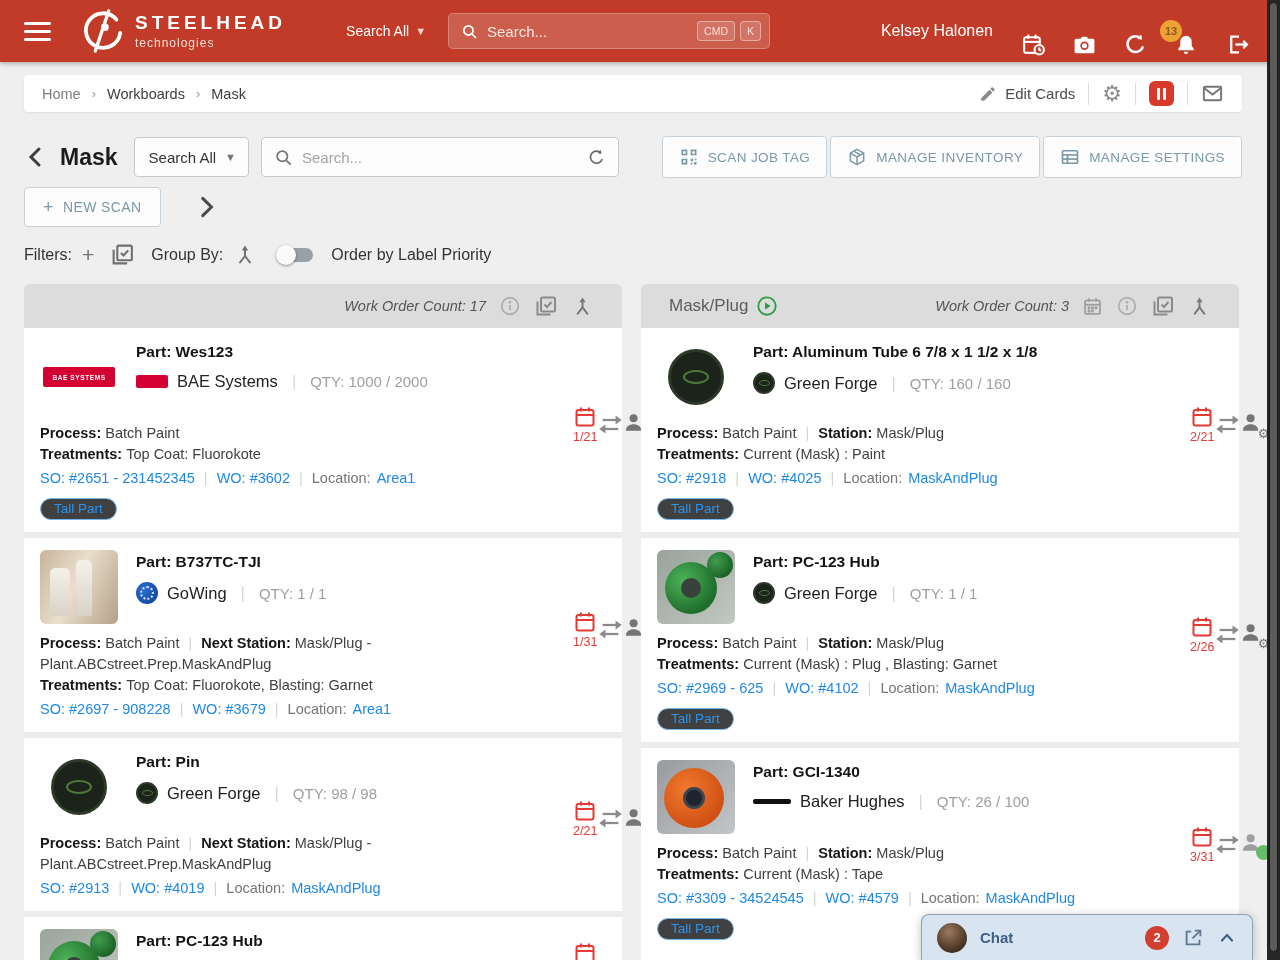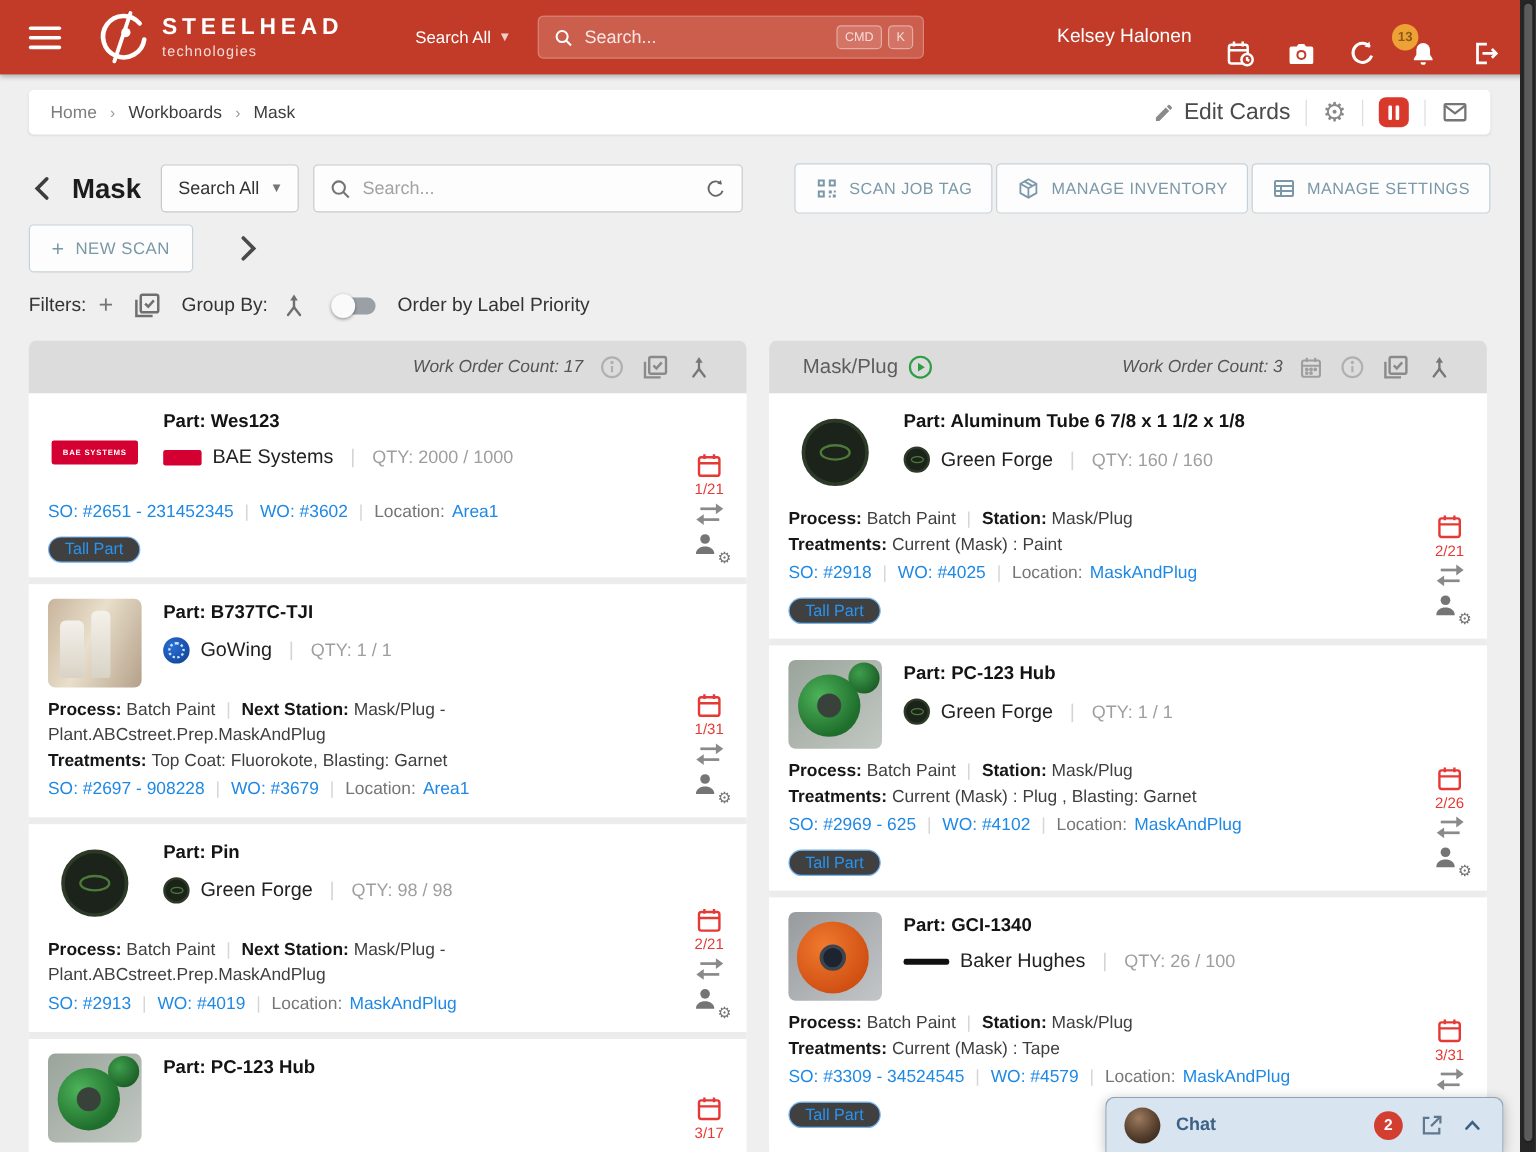--- a/index.html
+++ b/index.html
@@ -31,21 +31,21 @@
 
   
   .crumbbar { margin: 13px 38px 0 24px; height: 37px; background: #fff; border-radius: 4px;
               display: flex; align-items: center; padding: 0 18px; box-shadow: 0 1px 2px rgba(0,0,0,.07); }
   .crumbbar .crumb { font-size: 14.5px; }
   .crumb-home { color: #7d7d7d; cursor: pointer; }
   .crumb-mid  { color: #3d3d3d; cursor: pointer; }
   .crumb-cur  { color: #3d3d3d; }
   .crumb-sep  { color: #9a9a9a; margin: 0 11px; font-size: 13px; }
   .crumb-actions { margin-left: auto; display: flex; align-items: center; gap: 13px; }
-  .edit-cards { display: flex; align-items: center; gap: 8px; color: #4a4a4a; font-size: 19px; cursor: pointer; }
+  .edit-cards { display: flex; align-items: center; gap: 8px; color: #4a4a4a; font-size: 15px; cursor: pointer; }
   .vdiv { width: 1px; height: 22px; background: #dcdcdc; }
   .pause-btn { width: 25px; height: 25px; background: #d8392b; border-radius: 6px; display: flex;
                align-items: center; justify-content: center; gap: 3px; cursor: pointer; }
   .pause-btn i { width: 3px; height: 12px; background: #fff; border-radius: 1px; }
   .gear-glyph { font-size: 22px; color: #8a8a8a; line-height: 1; cursor: pointer; }
 
   
   .content { margin: 0 38px 0 24px; }
   .toolrow1 { margin-top: 24px; display: flex; align-items: center; }
   .back-chv { cursor: pointer; display: flex; }
@@ -99,22 +99,22 @@
   .pipe { color: #d5d5d5; margin: 0 5px; }
   .info-lines { margin-top: 9px; max-width: 432px; }
   .info-line { font-size: 14.5px; color: #3f3f3f; line-height: 21px; }
   .info-line b { color: #161616; }
   .links-row { margin-top: 3px; font-size: 14.5px; line-height: 21px; }
   .links-row a { color: #1e88e5; text-decoration: none; cursor: pointer; }
   .loc-label { color: #757575; margin-right: 6px; }
   .tag-row { margin-top: 9px; }
   .chip { display: inline-block; padding: 2px 13px 3px; border: 1.5px solid #74b6f0; background: #404040;
           border-radius: 13px; color: #2994f0; font-size: 13.5px; cursor: pointer; }
-  .card-rail { position: absolute; right: 13px; top: 1px; bottom: 13px; display: flex; flex-direction: column;
-               align-items: center; justify-content: flex-end; width: 36px; }
+  .card-rail { position: absolute; right: 13px; top: 1px; bottom: 13px; display: flex; flex-direction: row;
+               align-items: center; justify-content: space-between; width: 36px; }
   .due { text-align: center; }
   .due .due-date { font-size: 12.5px; color: #e53935; margin-top: 1px; }
   .person-wrap { position: relative; width: 27px; height: 26px; cursor: pointer; }
   .person-gear-glyph { position: absolute; right: -5px; bottom: -4px; font-size: 13px; color: #757575; }
   .person-dot { position: absolute; right: -7px; bottom: -3px; width: 15px; height: 15px; border-radius: 50%; background: #66bb6a; }
 
   
   .img-bae-logo { background: #fff; display: flex; align-items: center; justify-content: center; }
   .bae-rect { width: 72px; height: 20px; background: #d50032; border-radius: 2px; color: #fff;
               font-size: 6.5px; font-weight: bold; letter-spacing: .6px; display: flex; align-items: center; justify-content: center; }
@@ -407,23 +407,27 @@
             <div class="card-head">
               <div class="card-img img-bae-logo">
                 <div class="bae-rect">BAE SYSTEMS</div>
               </div>
               <div class="card-titlebox">
                 <div class="card-title">Part: Wes123</div>
                 <div class="brand-row">
                   <span class="logo-bae"></span>
                   <span>BAE Systems</span>
                   <span class="pipe">|</span>
-                  <span class="brand-qty">QTY: 2000 / 1000</span>
+                  <span class="brand-qty">QTY: 1000 / 2000</span>
                 </div>
               </div>
+            </div>
+            <div class="info-lines">
+              <div class="info-line"><b>Process: </b>Batch Paint</div>
+              <div class="info-line"><b>Treatments: </b>Top Coat: Fluorokote</div>
             </div>
             <div class="links-row"><a>SO: #2651 - 231452345</a><span class="pipe"> | </span><a>WO: #3602</a><span class="pipe"> | </span><span class="loc-label">Location:</span><a>Area1</a></div>
             <div class="tag-row"><span class="chip">Tall Part</span></div>
             <div class="card-rail">
               <div class="due"><span><svg width="24" height="24" viewBox="0 0 24 24" fill="none" stroke="#e53935" stroke-width="2">
                     <rect x="3.5" y="5" width="17" height="15.5" rx="2"></rect>
                     <line x1="3.5" y1="10" x2="20.5" y2="10"></line>
                     <line x1="8" y1="2.5" x2="8" y2="6.5"></line>
                     <line x1="16" y1="2.5" x2="16" y2="6.5"></line>
                   </svg></span><div class="due-date">1/21</div></div>

